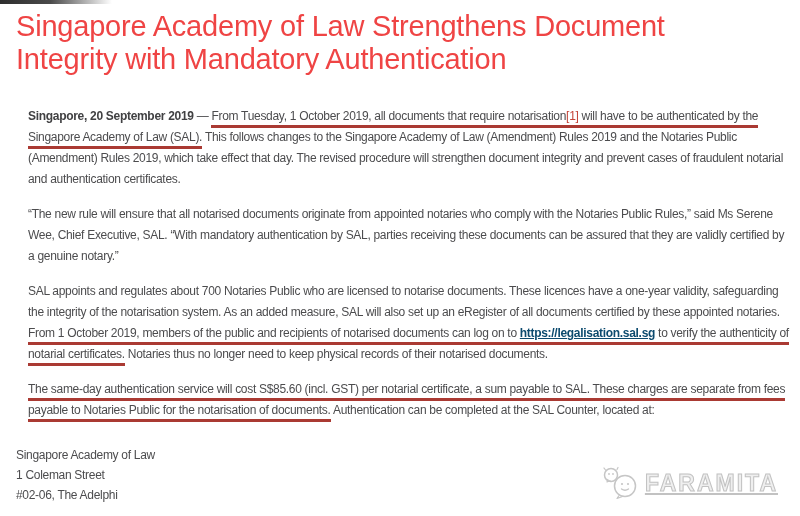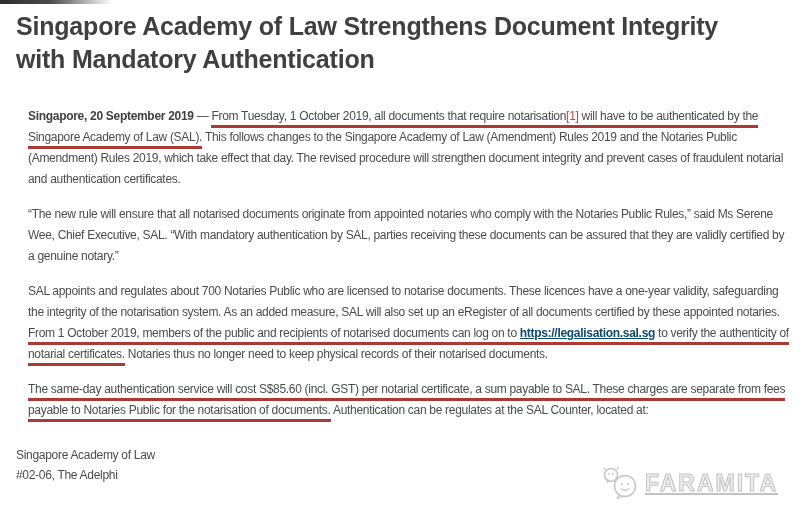--- a/index.html
+++ b/index.html
@@ -27,25 +27,25 @@
   }
   .content {
     position: absolute;
     left: 16px;
     top: 10px;
     width: 774px;
   }
   h1.title {
     margin: 0 0 30px 0;
     max-width: 720px;
-    font-size: 25px;
+    font-size: 29px;
     line-height: 33px;
-    font-weight: 700;
+    font-weight: 400;
     letter-spacing: -0.2px;
-    color: #404040;
+    color: #ef4444;
   }
   .para {
     margin: 0 0 14px 12px;
     font-size: 12px;
     letter-spacing: -0.3px;
     line-height: 21px;
     color: #4c4c4e;
   }
   .para .bold {
     font-weight: 700;
@@ -98,25 +98,26 @@
 <div class="page">
   <div class="top-artifact"></div>
 
   <div class="content">
     <h1 class="title">Singapore Academy of Law Strengthens Document Integrity with Mandatory Authentication</h1>
 
     <div>
         <p class="para"><span class="bold">Singapore, 20 September 2019</span><span class=""> — </span><span class="redline">From Tuesday, 1 October 2019, all documents that require notarisation</span><span class="redline footnote">[1]</span><span class="redline"> will have to be authenticated by the Singapore Academy of Law (SAL).</span><span class=""> This follows changes to the Singapore Academy of Law (Amendment) Rules 2019 and the Notaries Public (Amendment) Rules 2019, which take effect that day. The revised procedure will strengthen document integrity and prevent cases of fraudulent notarial and authentication certificates.</span></p>
         <p class="para"><span class="">“The new rule will ensure that all notarised documents originate from appointed notaries who comply with the Notaries Public Rules,” said Ms Serene Wee, Chief Executive, SAL. “With mandatory authentication by SAL, parties receiving these documents can be assured that they are validly certified by a genuine notary.”</span></p>
         <p class="para"><span class="">SAL appoints and regulates about 700 Notaries Public who are licensed to notarise documents. These licences have a one-year validity, safeguarding the integrity of the notarisation system. As an added measure, SAL will also set up an eRegister of all documents certified by these appointed notaries. </span><span class="redline">From 1 October 2019, members of the public and recipients of notarised documents can log on to </span><span class="redline link">https://legalisation.sal.sg</span><span class="redline"> to verify the authenticity of notarial certificates.</span><span class=""> Notaries thus no longer need to keep physical records of their notarised documents.</span></p>
-        <p class="para"><span class="redline">The same-day authentication service will cost S$85.60 (incl. GST) per notarial certificate, a sum payable to SAL. These charges are separate from fees payable to Notaries Public for the notarisation of documents.</span><span class=""> Authentication can be regulates at the SAL Counter, located at:</span></p>
+        <p class="para"><span class="redline">The same-day authentication service will cost S$85.60 (incl. GST) per notarial certificate, a sum payable to SAL. These charges are separate from fees payable to Notaries Public for the notarisation of documents.</span><span class=""> Authentication can be completed at the SAL Counter, located at:</span></p>
       </div>
 
     <div class="address">
       <div>Singapore Academy of Law</div>
+      <div>1 Coleman Street</div>
       <div>#02-06, The Adelphi</div>
     </div>
   </div>
 
   <div class="watermark">
     <span>
       <svg width="38" height="34" viewBox="0 0 38 34" fill="none" xmlns="http://www.w3.org/2000/svg">
         <circle cx="9" cy="9" r="6.5" stroke="#c6c6c6" stroke-width="1.5"></circle>
         <circle cx="7" cy="8" r="0.9" fill="#c6c6c6"></circle>
         <circle cx="11" cy="8" r="0.9" fill="#c6c6c6"></circle>

